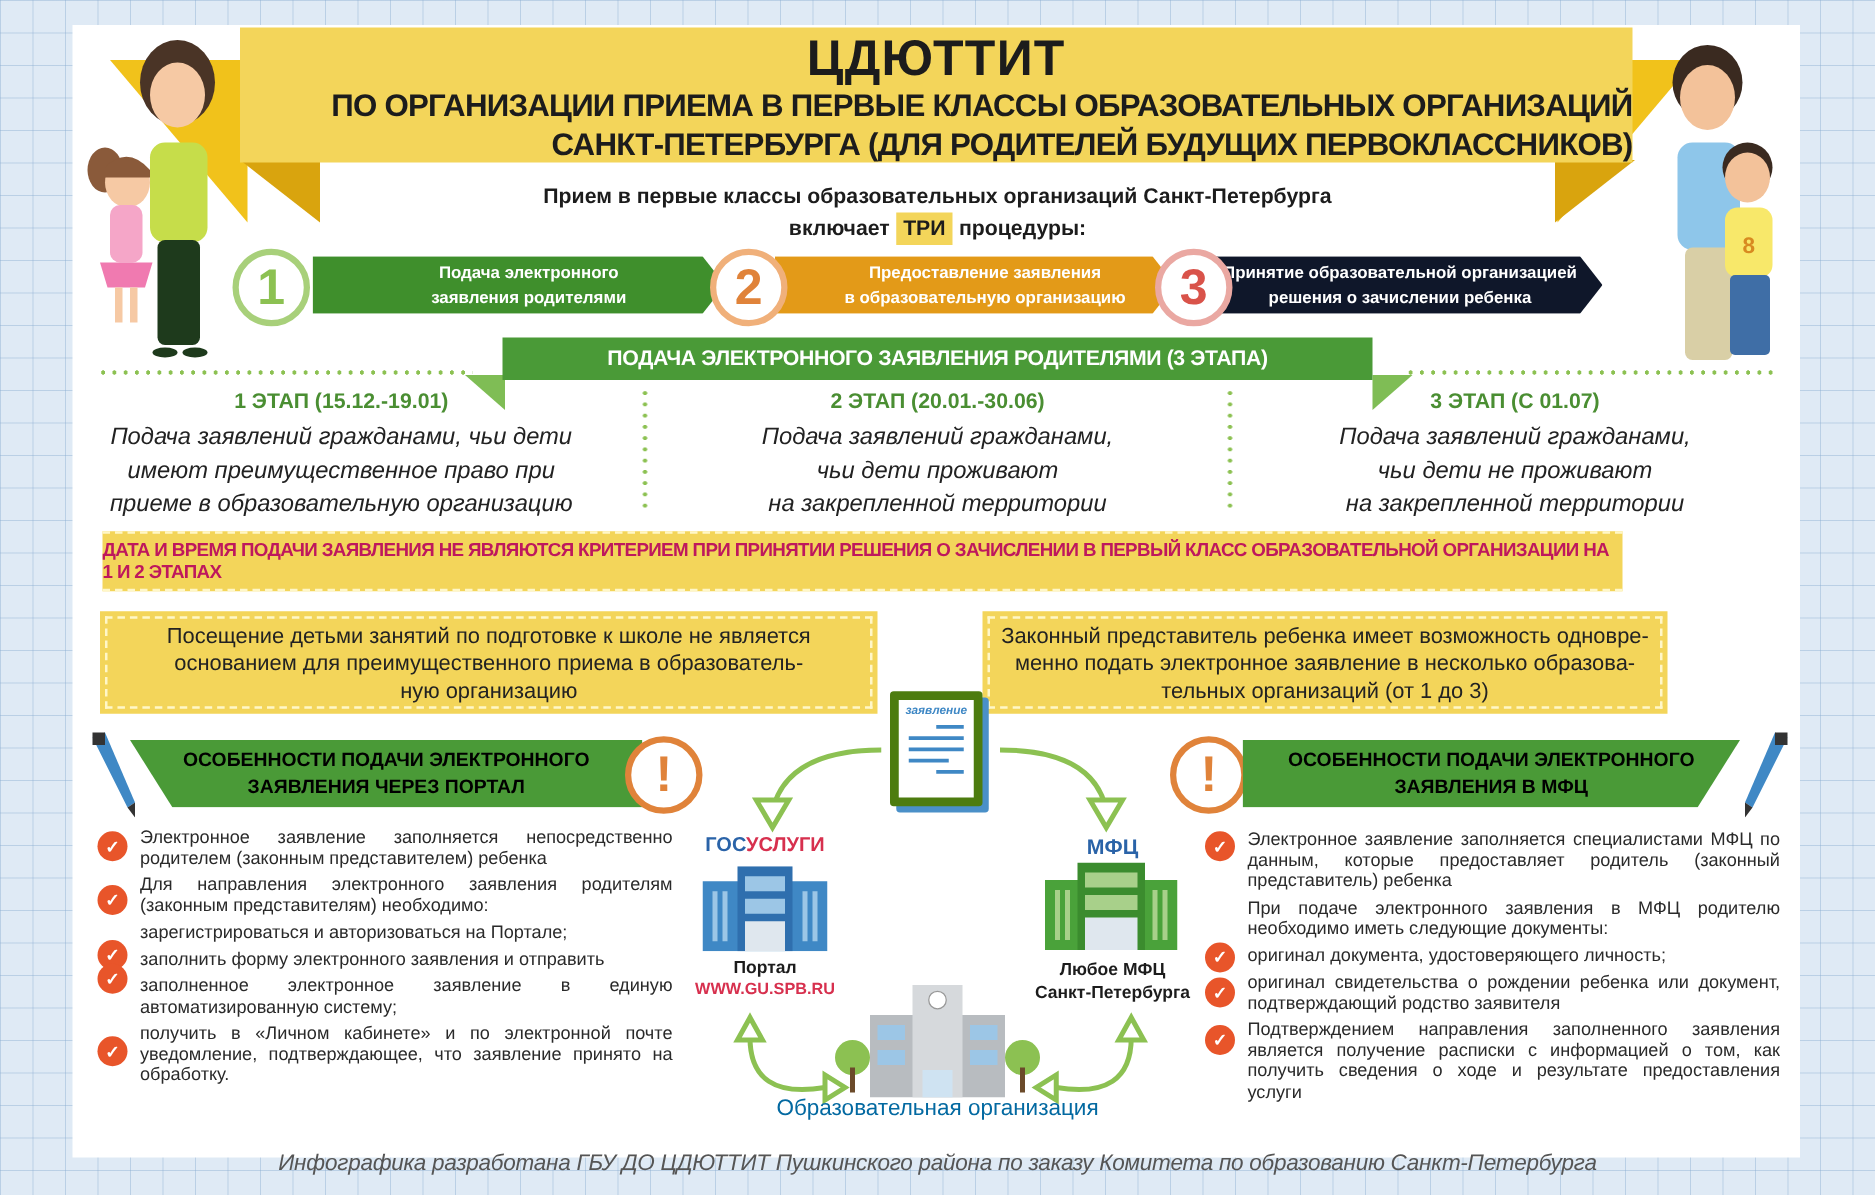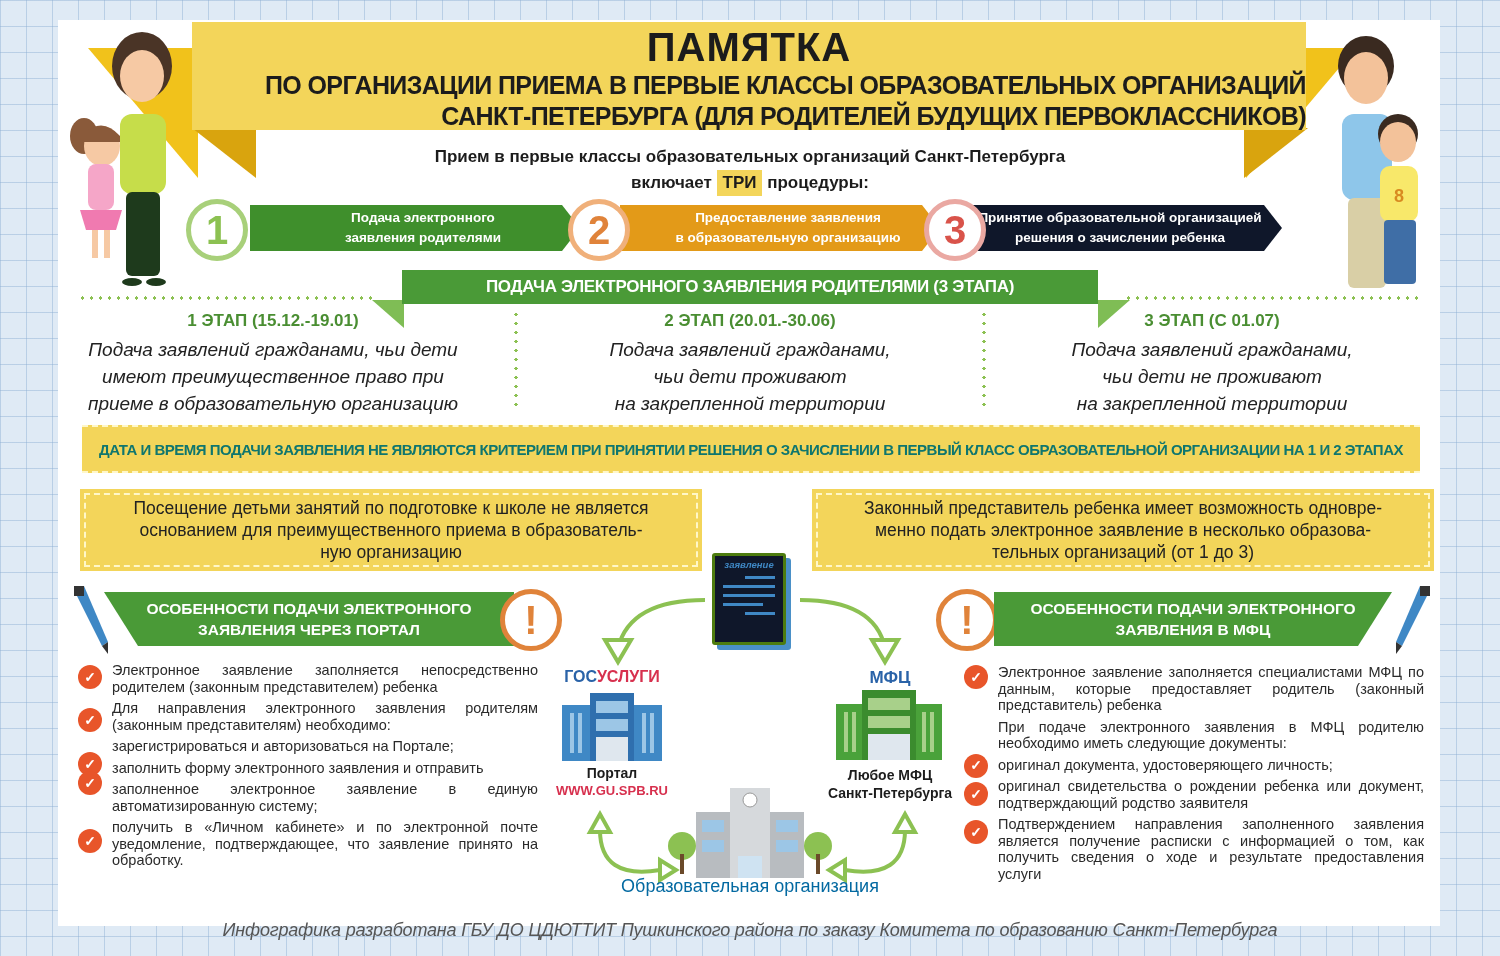--- a/index.html
+++ b/index.html
@@ -72,40 +72,40 @@
   .dotline { position: absolute; top: 296px; height: 4px;
     background-image: radial-gradient(circle, #8cc152 1.6px, transparent 1.8px); background-size: 9px 4px; }
   .vdots { position: absolute; top: 310px; width: 4px; height: 100px;
     background-image: radial-gradient(circle, #8cc152 1.6px, transparent 1.8px); background-size: 4px 9px; }
   .stage { position: absolute; top: 310px; width: 420px; text-align: center; }
   .stage .h { color: #4a8e32; font-weight: bold; font-size: 17px; line-height: 22px; }
   .stage .d { font-style: italic; color: #222; font-size: 19px; line-height: 27px; margin-top: 4px; }
 
   
   .notice {
-    position: absolute; left: 82px; top: 425px; width: 1338px; height: 48px; background: #f3d55a;
+    position: absolute; left: 82px; top: 425px; width: 1216px; height: 48px; background: #f3d55a;
     border-top: 2px dashed #fff7c8; border-bottom: 2px dashed #fff7c8;
-    font-weight: bold; font-size: 15px; color: #0f766e; display: flex; align-items: center; justify-content: center;
+    font-weight: bold; font-size: 15px; color: #be185d; display: flex; align-items: center; justify-content: center;
     letter-spacing: -0.5px;
   }
   .ybox {
     position: absolute; top: 489px; height: 82px; background: #f3d55a; text-align: center;
     font-size: 17.5px; line-height: 22px; color: #222; padding-top: 8px;
     outline: 2px dashed #fff7c8; outline-offset: -6px;
   }
 
   
-  .doc { position: absolute; left: 712px; top: 553px; width: 74px; height: 92px; background: #0f172a;
-    border: 3px solid #4d7c0f; border-radius: 3px; box-shadow: 5px 5px 0 #4a90c8; }
+  .doc { position: absolute; left: 712px; top: 553px; width: 74px; height: 92px; background: #ffffff;
+    border: 7px solid #4d7c0f; border-radius: 3px; box-shadow: 5px 5px 0 #4a90c8; }
   .doc .lbl { font-size: 9.5px; font-style: italic; font-weight: bold; color: #3f88c5; text-align: center; margin-top: 3px; }
   .doc .ln { height: 3px; background: #3f88c5; margin: 6px 8px 0 8px; }
 
   
   .sec-head {
-    position: absolute; top: 592px; height: 54px; background: #4a9a37; color: #ffffff; font-weight: bold;
+    position: absolute; top: 592px; height: 54px; background: #4a9a37; color: #000000; font-weight: bold;
     font-size: 15.5px; line-height: 21px; text-align: center; display: flex; align-items: center; justify-content: center;
   }
   .excl { position: absolute; top: 589px; width: 62px; height: 62px; border-radius: 50%; background: #fff;
     border: 5px solid #e0833a; color: #e0833a; font-size: 40px; font-weight: bold;
     display: flex; align-items: center; justify-content: center; }
 
   .list { position: absolute; font-size: 14.5px; color: #2a2a2a; line-height: 16.5px; }
   .item { position: relative; padding-left: 36px; margin-bottom: 5px; text-align: justify; }
   .chk { position: absolute; left: 2px; width: 24px; height: 24px; border-radius: 50%; background: #e8552a;
     color: #fff; font-size: 14px; font-weight: bold; display: flex; align-items: center; justify-content: center; }
@@ -120,21 +120,21 @@
 </head>
 <body>
 
 <div class="card"></div>
 
 <div class="ribbon-tail-l"></div>
 <div class="ribbon-tail-r"></div>
 <div class="ribbon-fold-l"></div>
 <div class="ribbon-fold-r"></div>
 <div class="banner">
-  <div class="t1">ПАМЯТКА</div>
+  <div class="t1">ЦДЮТТИТ</div>
   <div class="t2">ПО ОРГАНИЗАЦИИ ПРИЕМА В ПЕРВЫЕ КЛАССЫ ОБРАЗОВАТЕЛЬНЫХ ОРГАНИЗАЦИЙ</div>
   <div class="t2">САНКТ-ПЕТЕРБУРГА (ДЛЯ РОДИТЕЛЕЙ БУДУЩИХ ПЕРВОКЛАССНИКОВ)</div>
 </div>
 
 <svg class="person" style="left:62px;top:24px" width="120" height="270">
   <ellipse cx="80" cy="42" rx="30" ry="34" fill="#4a3426"></ellipse>
   <ellipse cx="80" cy="52" rx="22" ry="26" fill="#f6c9a4"></ellipse>
   <rect x="58" y="90" width="46" height="80" rx="12" fill="#c6dd4a"></rect>
   <rect x="64" y="168" width="34" height="84" rx="6" fill="#1e3a1c"></rect>
   <ellipse cx="70" cy="258" rx="10" ry="4" fill="#1e3a1c"></ellipse>
@@ -227,21 +227,21 @@
   </div>
 </div>
 
 <div class="notice">ДАТА И ВРЕМЯ ПОДАЧИ ЗАЯВЛЕНИЯ НЕ ЯВЛЯЮТСЯ КРИТЕРИЕМ ПРИ ПРИНЯТИИ РЕШЕНИЯ О ЗАЧИСЛЕНИИ В ПЕРВЫЙ КЛАСС ОБРАЗОВАТЕЛЬНОЙ ОРГАНИЗАЦИИ НА 1 И 2 ЭТАПАХ</div>
 
 <div class="ybox" style="left:80px;width:622px">
   <div>Посещение детьми занятий по подготовке к школе не является</div>
   <div>основанием для преимущественного приема в образователь-</div>
   <div>ную организацию</div>
 </div>
-<div class="ybox" style="left:812px;width:622px">
+<div class="ybox" style="left:786px;width:548px">
   <div>Законный представитель ребенка имеет возможность одновре-</div>
   <div>менно подать электронное заявление в несколько образова-</div>
   <div>тельных организаций (от 1 до 3)</div>
 </div>
 
 <div class="doc">
   <div class="lbl">заявление</div>
   <div class="ln" style="margin-left:30px"></div>
   <div class="ln"></div>
   <div class="ln"></div>

